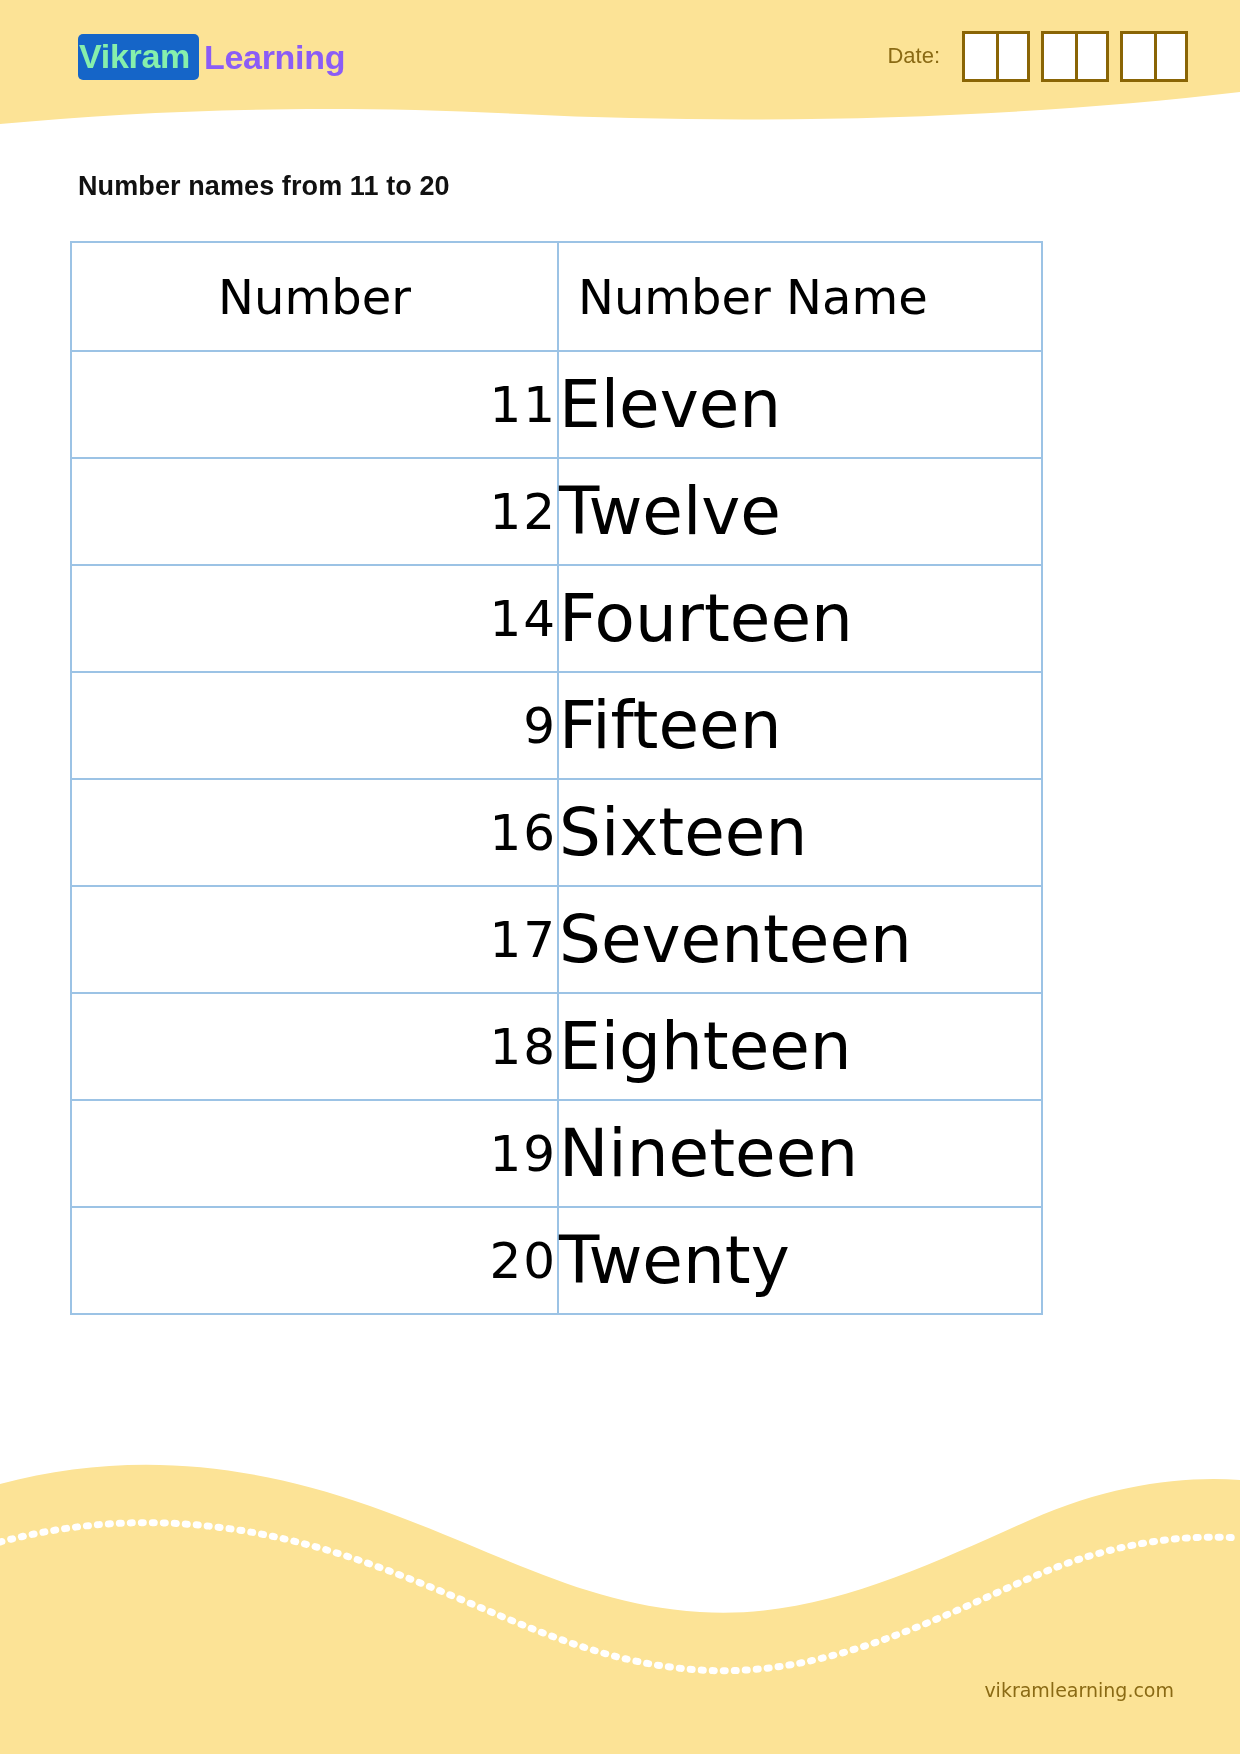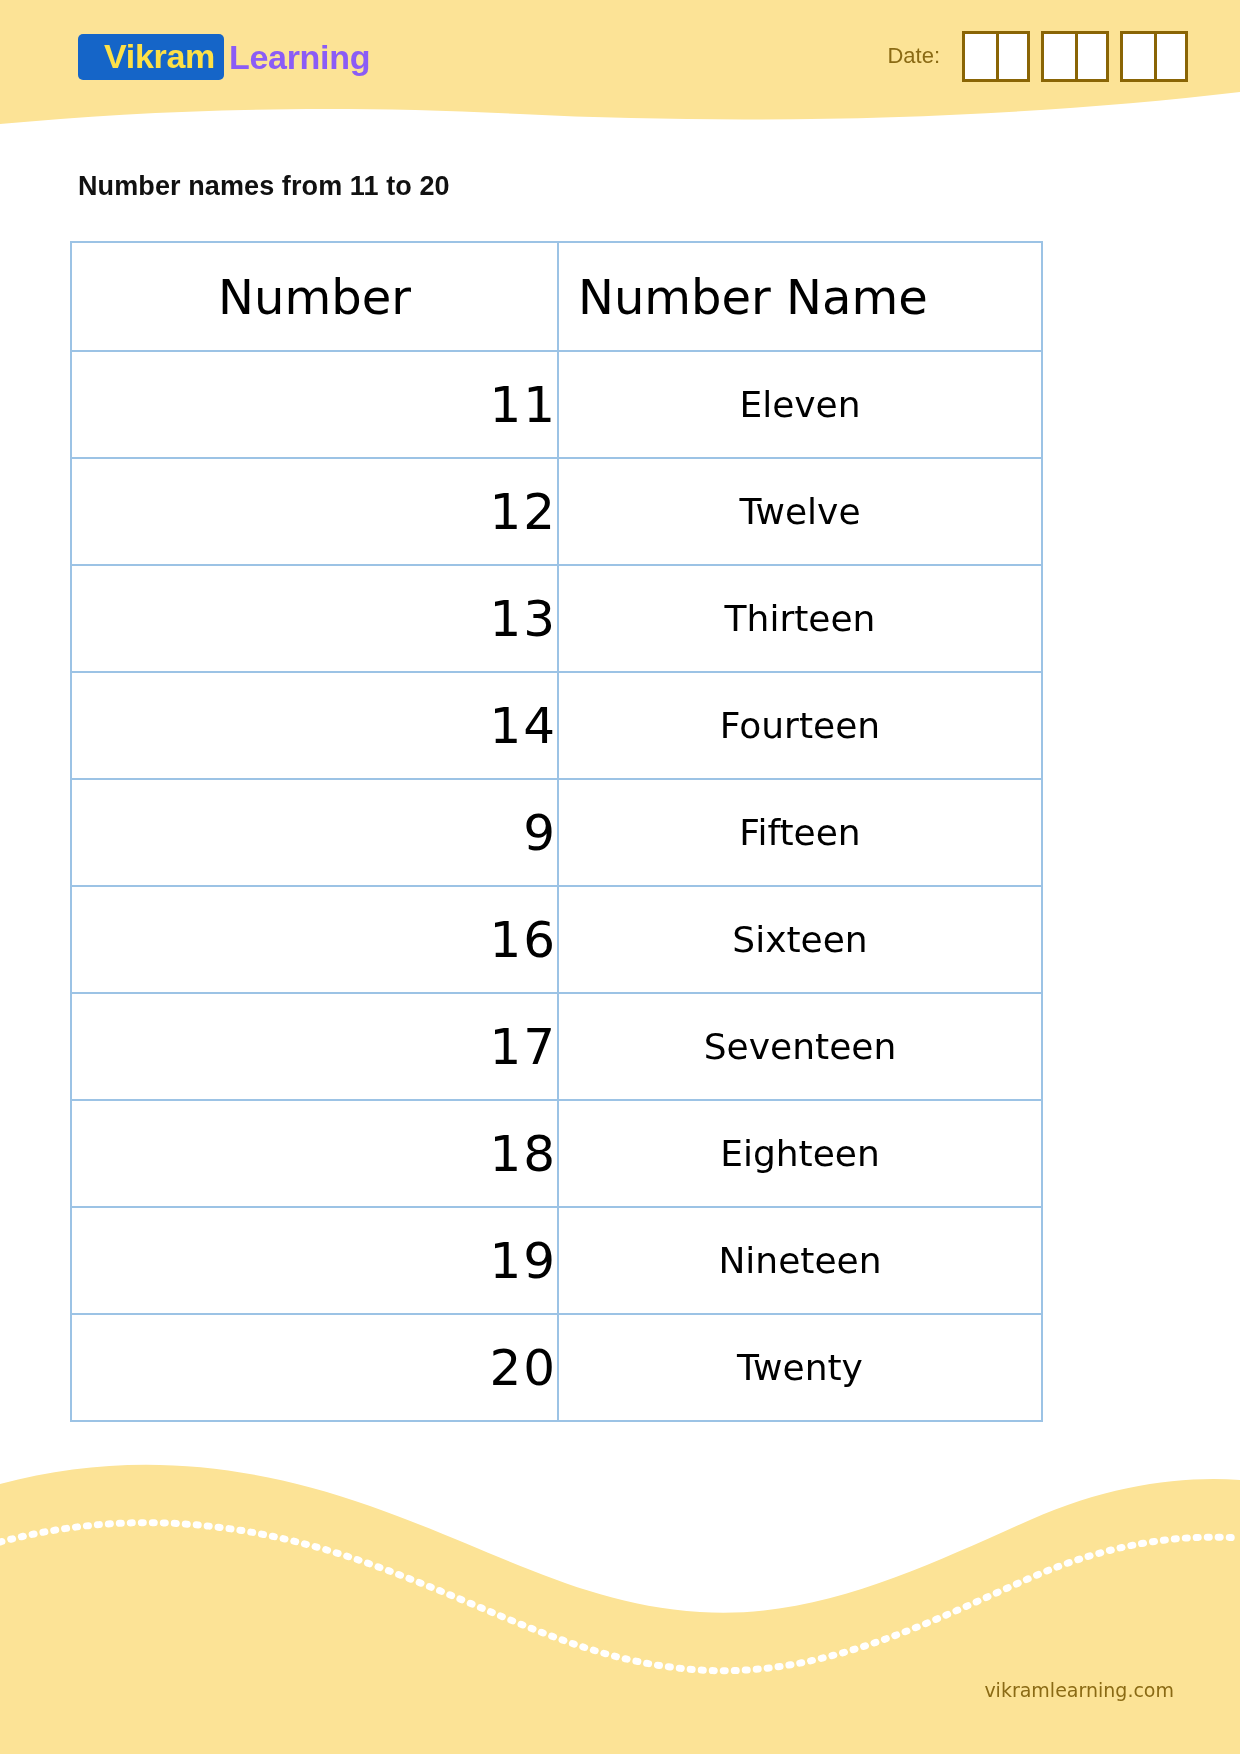--- a/index.html
+++ b/index.html
@@ -45,24 +45,24 @@
 
   
   .logo {
     display: flex;
     align-items: center;
     line-height: 1;
     margin-top: 6px;
   }
   .logo-mark {
     background: #1565c8;
-    color: #fde047;
+    color: #86efac;
     font-size: 34px;
     font-weight: bold;
-    padding: 5px 9px 7px 26px;
+    padding: 5px 9px 7px 1px;
     border-radius: 5px;
     letter-spacing: -0.3px;
   }
   .logo-text {
     color: #8b5cf6;
     font-size: 34px;
     font-weight: bold;
     margin-left: 5px;
     letter-spacing: -0.3px;
   }
@@ -147,23 +147,23 @@
     height: 105px;
     font-size: 50px;
     color: #000000;
     text-align: right;
     padding-right: 157px;
     vertical-align: middle;
     letter-spacing: 2px;
   }
   .name-cell {
     height: 105px;
-    font-size: 36px;
+    font-size: 66px;
     color: #000000;
-    text-align: center;
+    text-align: left;
     padding-left: 12px;
     vertical-align: middle;
   }
 
   
   .footer {
     position: absolute;
     left: 0;
     bottom: 0;
     width: 1240px;
@@ -232,24 +232,20 @@
       </tr>
     </thead>
     <tbody>
       <tr>
         <td class="num-cell">11</td>
         <td class="name-cell">Eleven</td>
       </tr>
       <tr>
         <td class="num-cell">12</td>
         <td class="name-cell">Twelve</td>
-      </tr>
-      <tr>
-        <td class="num-cell">13</td>
-        <td class="name-cell">Thirteen</td>
       </tr>
       <tr>
         <td class="num-cell">14</td>
         <td class="name-cell">Fourteen</td>
       </tr>
       <tr>
         <td class="num-cell">9</td>
         <td class="name-cell">Fifteen</td>
       </tr>
       <tr>

